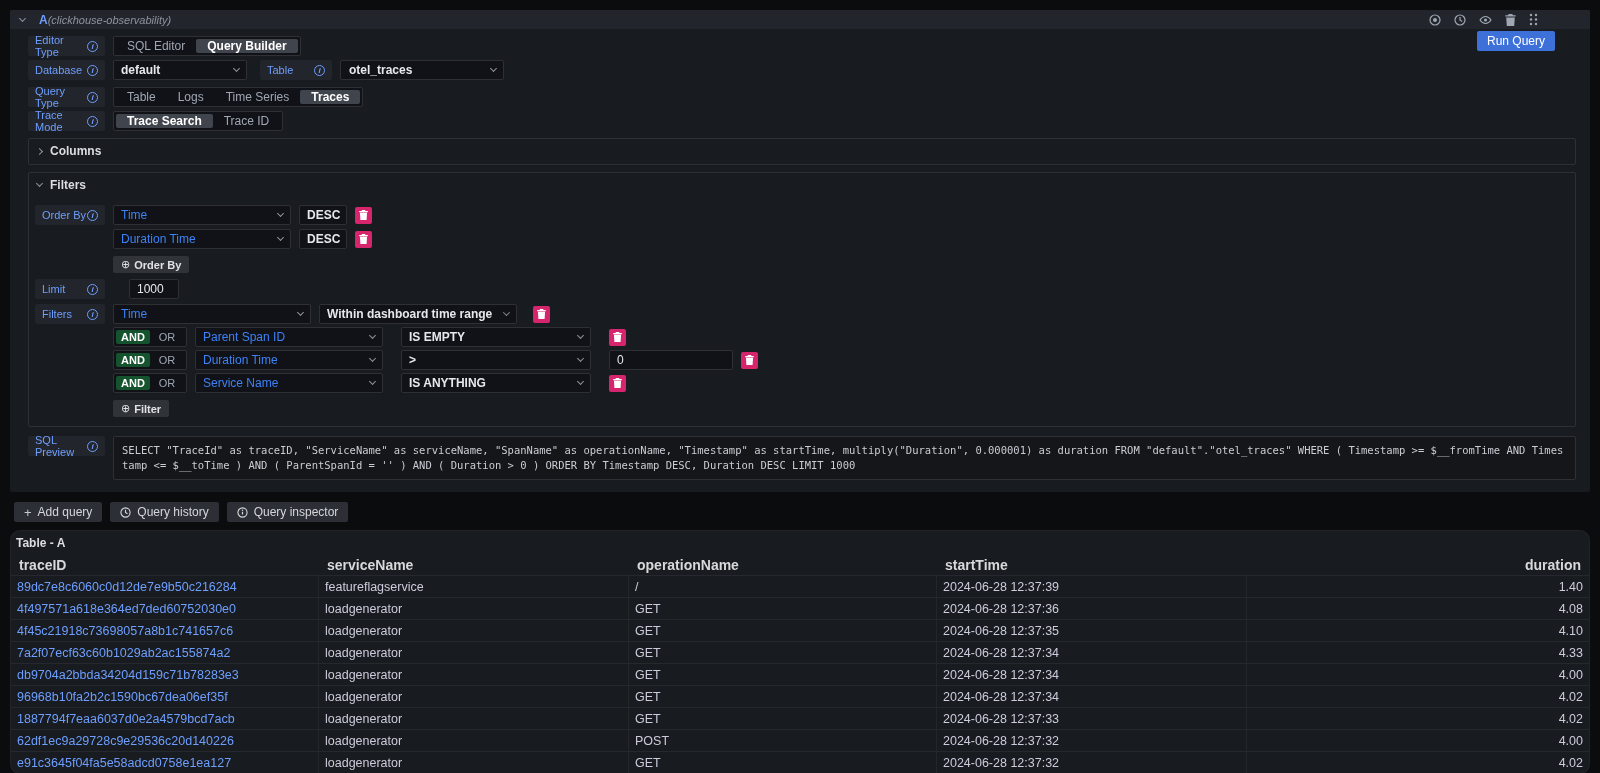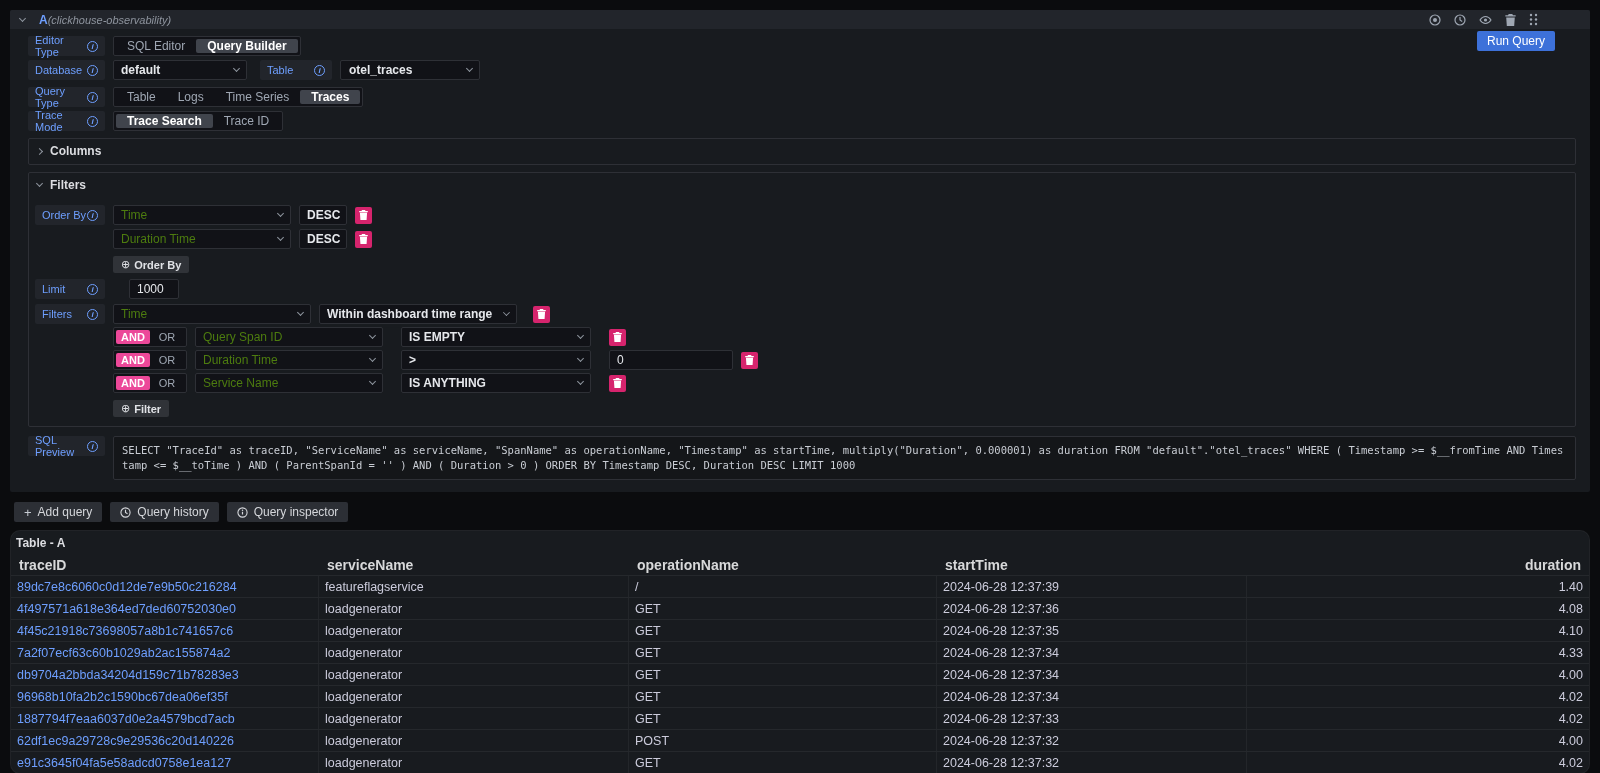--- a/index.html
+++ b/index.html
@@ -41,21 +41,21 @@
   
   .seg { display:flex; align-items:stretch; background:#111217; border:1px solid #2e3036; border-radius:2px; padding:2px; height:20px; margin-left:8px; }
   .seg .opt { padding:0 11px; display:flex; align-items:center; color:#9fa7b3; border-radius:2px; cursor:pointer; font-size:12px; white-space:nowrap; }
   .seg .opt.sel { background:#40444c; color:#fff; font-weight:700; }
   
   .sel-box {
     height:20px; background:#111217; border:1px solid #2e3036; border-radius:2px;
     display:flex; align-items:center; justify-content:space-between;
     padding:0 7px; margin-left:8px; cursor:pointer; white-space:nowrap; overflow:hidden;gap:12px;
   }
-  .sel-box .val { color:#4d7c0f; }
+  .sel-box .val { color:#3b82f6; }
   .sel-box .val.strong { font-weight:700; color:#e6e8ec; }
   input.tbox {
     height:20px; background:#111217; border:1px solid #2e3036; border-radius:2px;
     color:#e6e8ec; padding:0 7px; margin-left:24px; font-size:12px; font-family:inherit; outline:none;
   }
   .trash-btn {
     width:17px; height:17px; background:#d6246d; border:none; border-radius:2px;
     display:flex; align-items:center; justify-content:center; cursor:pointer; flex:none;
   }
   .runq {
@@ -71,21 +71,21 @@
   
   .add-btn {
     height:17px; background:#303338; border:none; border-radius:2px; color:#e0e2e6;
     font-size:11px; font-weight:600; display:inline-flex; align-items:center; gap:4px;
     padding:0 8px; margin-left:8px; cursor:pointer; font-family:inherit;
   }
   .add-btn .plus-circ { font-size:11px; font-weight:400; }
   
   .bool-seg { display:flex; background:#111217; border:1px solid #2e3036; border-radius:2px; padding:2px; height:20px; margin-left:8px; flex:none; }
   .bool-seg .opt { width:34px; display:flex; align-items:center; justify-content:center; color:#9fa7b3; border-radius:2px; font-size:11px; cursor:pointer; }
-  .bool-seg .opt.sel { background:#ec4899; color:#fff; font-weight:700; }
+  .bool-seg .opt.sel { background:#14532d; color:#fff; font-weight:700; }
   
   .sql-row { display:flex; align-items:flex-start; margin-top:9px; }
   .sql-row .flabel { margin-top:0; }
   .sqlbox {
     margin-left:8px; flex:1; border:1px solid #2e3036; border-radius:2px; background:#141619;
     padding:6px 8px; font-family:"DejaVu Sans Mono", monospace; font-size:10.5px; line-height:15px;
     color:#c9cdd4; word-break:break-all; min-height:33px;
   }
   
   .footer-row { display:flex; gap:8px; margin:10px 0 0 14px; }
@@ -101,21 +101,21 @@
   .ttable { width:100%; }
   .thead { display:flex; height:20px; align-items:center; }
   .thead .hc { font-weight:700; color:#d8d9da; font-size:14px; padding:0 8px; }
   .trow { display:flex; height:22px; align-items:center; border-top:1px solid rgba(255,255,255,0.06); }
   .tc { padding:0 6px; font-size:12.5px; color:#ccccdc; overflow:hidden; white-space:nowrap; height:100%; display:flex; align-items:center; border-right:1px solid rgba(255,255,255,0.05); }
   .tc:last-child { border-right:none; }
   .c1 { width:308px; } .c2 { width:310px; } .c3 { width:308px; } .c4 { width:310px; }
   .c5 { width:342px; justify-content:flex-end; }
   .thead .c5 { text-align:right; justify-content:flex-end; display:flex; }
   .tlink { color:#6e9fff; cursor:pointer; text-decoration:none; }
-  .w178{width:178px;} .w48{width:48px;} .w134{width:134px;} .w148{width:140px;padding-left:8px;}
+  .w178{width:178px;} .w48{width:48px;} .w134{width:134px;} .w148{width:164px;padding-left:8px;}
   .w198{width:198px;} .w188{width:188px;} .w190{width:190px;}
   .w50{width:50px;} .w124{width:124px;}
   .ml16{margin-left:16px;} .ml18{margin-left:18px;}
   .tbl-label { width:72px; margin-left:13px; }
 </style>
 </head>
 <body>
 
 <div class="qwrap">
   <div class="qheader">
@@ -295,21 +295,21 @@
         </button>
       </div>
 
       <div class="frow" style="margin-top:3px;">
         <div class="spacer inner"></div>
         <div class="bool-seg">
           <span class="opt sel">AND</span>
           <span class="opt">OR</span>
         </div>
         <div class="sel-box w188">
-          <span class="val">Query Span ID</span>
+          <span class="val">Parent Span ID</span>
           <span class="caret down"></span>
         </div>
         <div class="sel-box w190 ml18">
           <span class="val strong">IS EMPTY</span>
           <span class="caret down"></span>
         </div>
         <button class="trash-btn ml18">
           <svg width="9" height="10" viewBox="0 0 12 14">
               <path fill="#fff" d="M4 0h4l1 1.5h3V3H0V1.5h3L4 0zM1 4h10l-.7 10H1.7L1 4z"></path>
             </svg>

